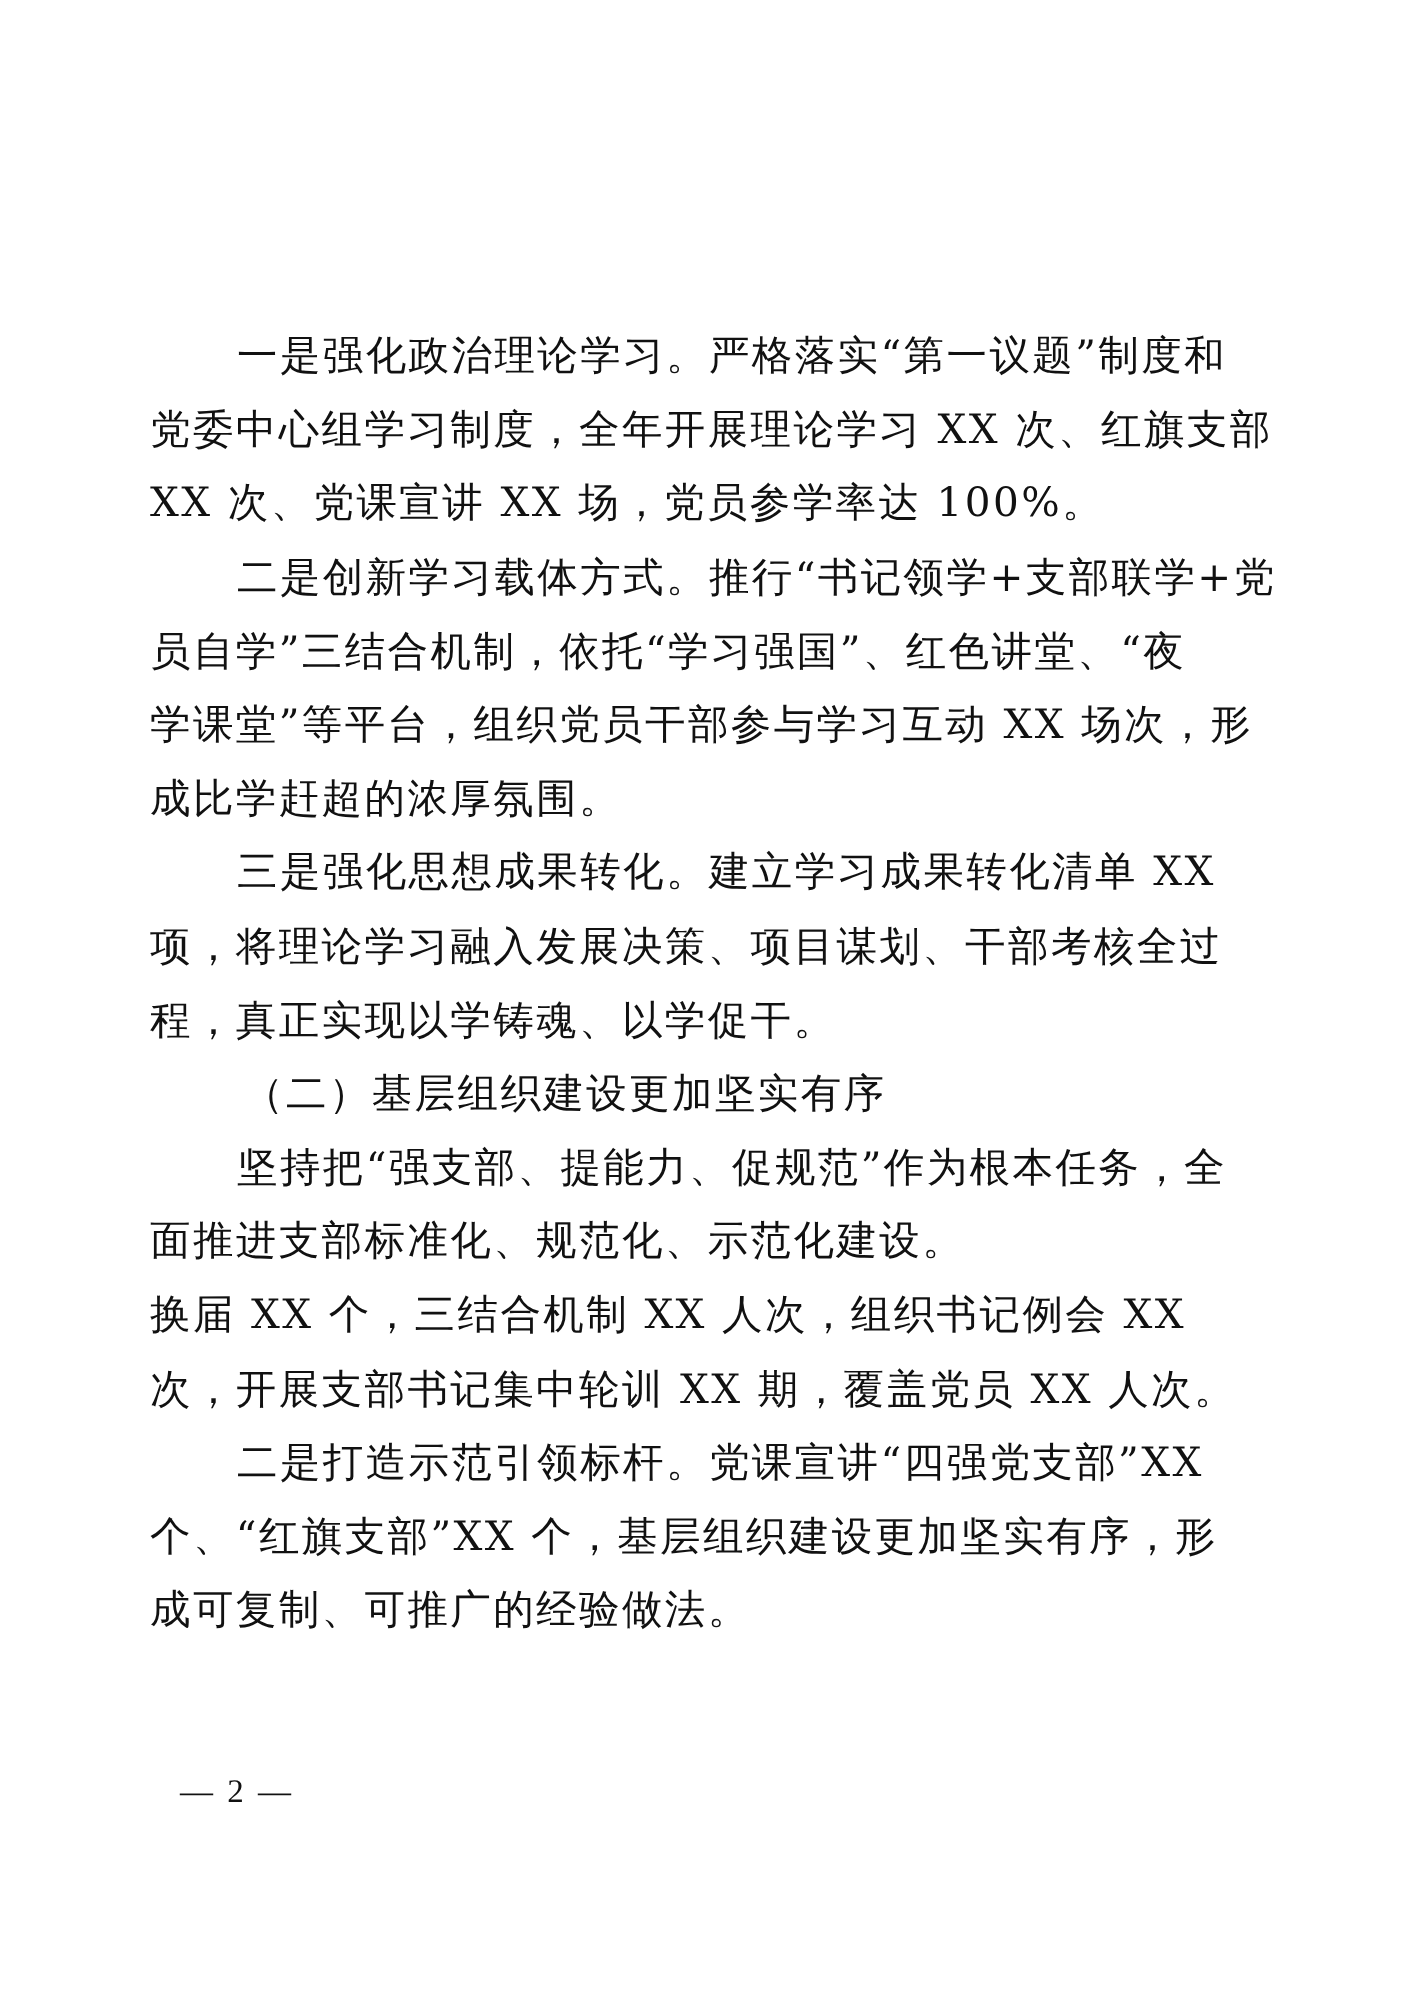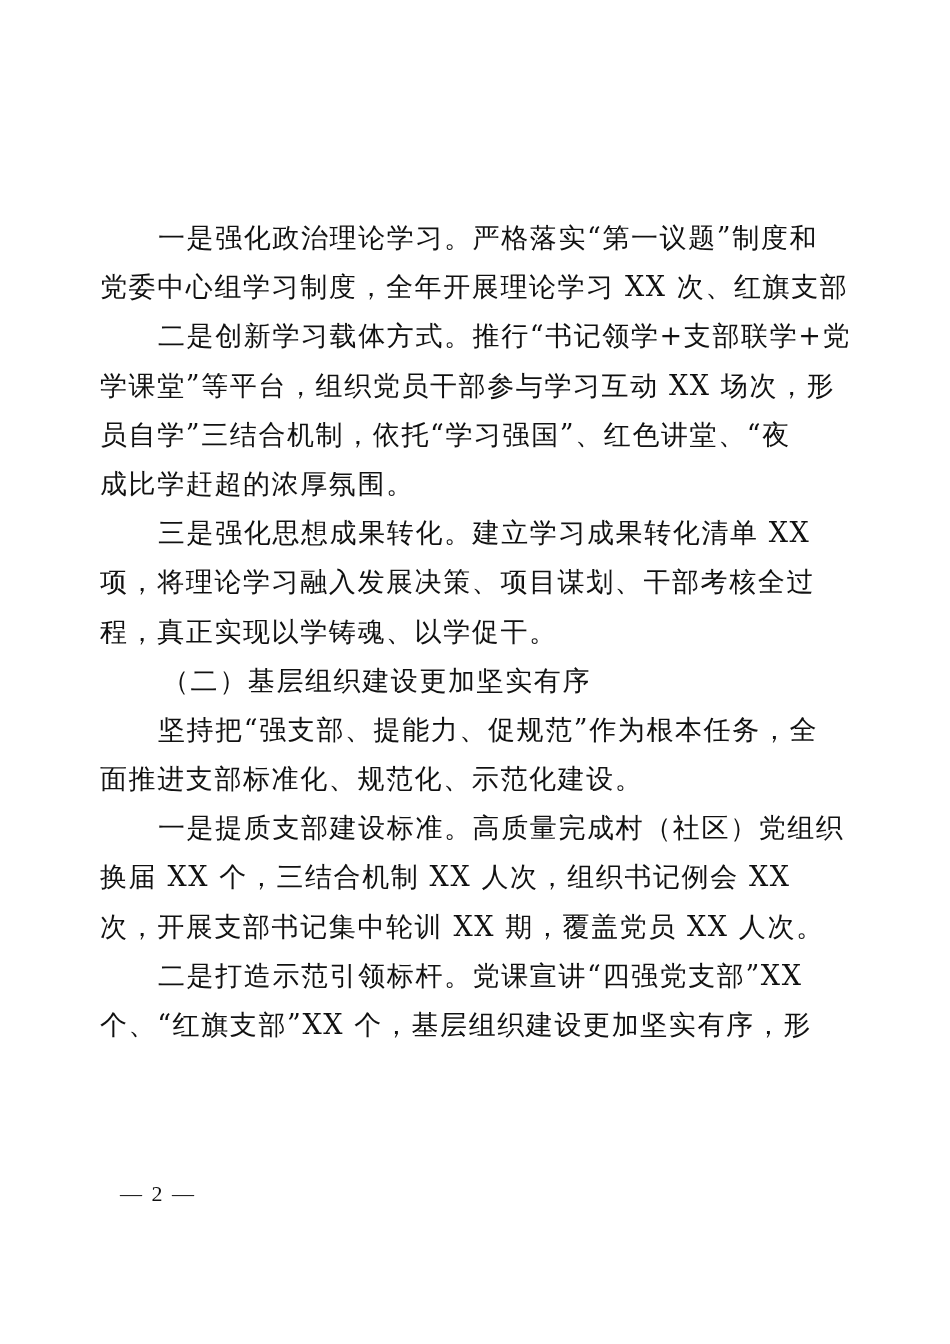--- a/index.html
+++ b/index.html
@@ -33,20 +33,21 @@
     line-height: 49.2px;
     font-size: 27px;
     white-space: nowrap;
     letter-spacing: 1.6px;
   }
   .line.indent {
     padding-left: 58px;
   }
   .line.heading {
     padding-left: 62px;
+    font-family: Liberation Serif, serif;
   }
   .page-number {
     position: absolute;
     left: 120px;
     top: 1180px;
     font-size: 22px;
     line-height: 28px;
     font-family: "Liberation Serif", serif;
     color: #111;
     letter-spacing: 2px;
@@ -54,51 +55,52 @@
 </style>
 </head>
 <body>
 
 <div class="page">
   <div class="body-text">
 
     <div class="paragraph">
       <div class="line indent">一是强化政治理论学习。严格落实“第一议题”制度和</div>
       <div class="line">党委中心组学习制度，全年开展理论学习 XX 次、红旗支部</div>
+      <div class="line">XX 次、党课宣讲 XX 场，党员参学率达 100%。</div>
     </div>
 
     <div class="paragraph">
       <div class="line indent">二是创新学习载体方式。推行“书记领学+支部联学+党</div>
+      <div class="line">员自学”三结合机制，依托“学习强国”、红色讲堂、“夜</div>
       <div class="line">学课堂”等平台，组织党员干部参与学习互动 XX 场次，形</div>
-      <div class="line">员自学”三结合机制，依托“学习强国”、红色讲堂、“夜</div>
       <div class="line">成比学赶超的浓厚氛围。</div>
     </div>
 
     <div class="paragraph">
       <div class="line indent">三是强化思想成果转化。建立学习成果转化清单 XX</div>
       <div class="line">项，将理论学习融入发展决策、项目谋划、干部考核全过</div>
       <div class="line">程，真正实现以学铸魂、以学促干。</div>
     </div>
 
     <div class="paragraph">
       <div class="line heading">（二）基层组织建设更加坚实有序</div>
     </div>
 
     <div class="paragraph">
       <div class="line indent">坚持把“强支部、提能力、促规范”作为根本任务，全</div>
       <div class="line">面推进支部标准化、规范化、示范化建设。</div>
     </div>
 
     <div class="paragraph">
-      <div class="line indent">一是提质支部建设标准。高质量完成村（社区）党组织</div>
       <div class="line">换届 XX 个，三结合机制 XX 人次，组织书记例会 XX</div>
       <div class="line">次，开展支部书记集中轮训 XX 期，覆盖党员 XX 人次。</div>
     </div>
 
     <div class="paragraph">
       <div class="line indent">二是打造示范引领标杆。党课宣讲“四强党支部”XX</div>
       <div class="line">个、“红旗支部”XX 个，基层组织建设更加坚实有序，形</div>
+      <div class="line">成可复制、可推广的经验做法。</div>
     </div>
 
   </div>
 
   <div class="page-number">— 2 —</div>
 </div>
 
 </body></html>

